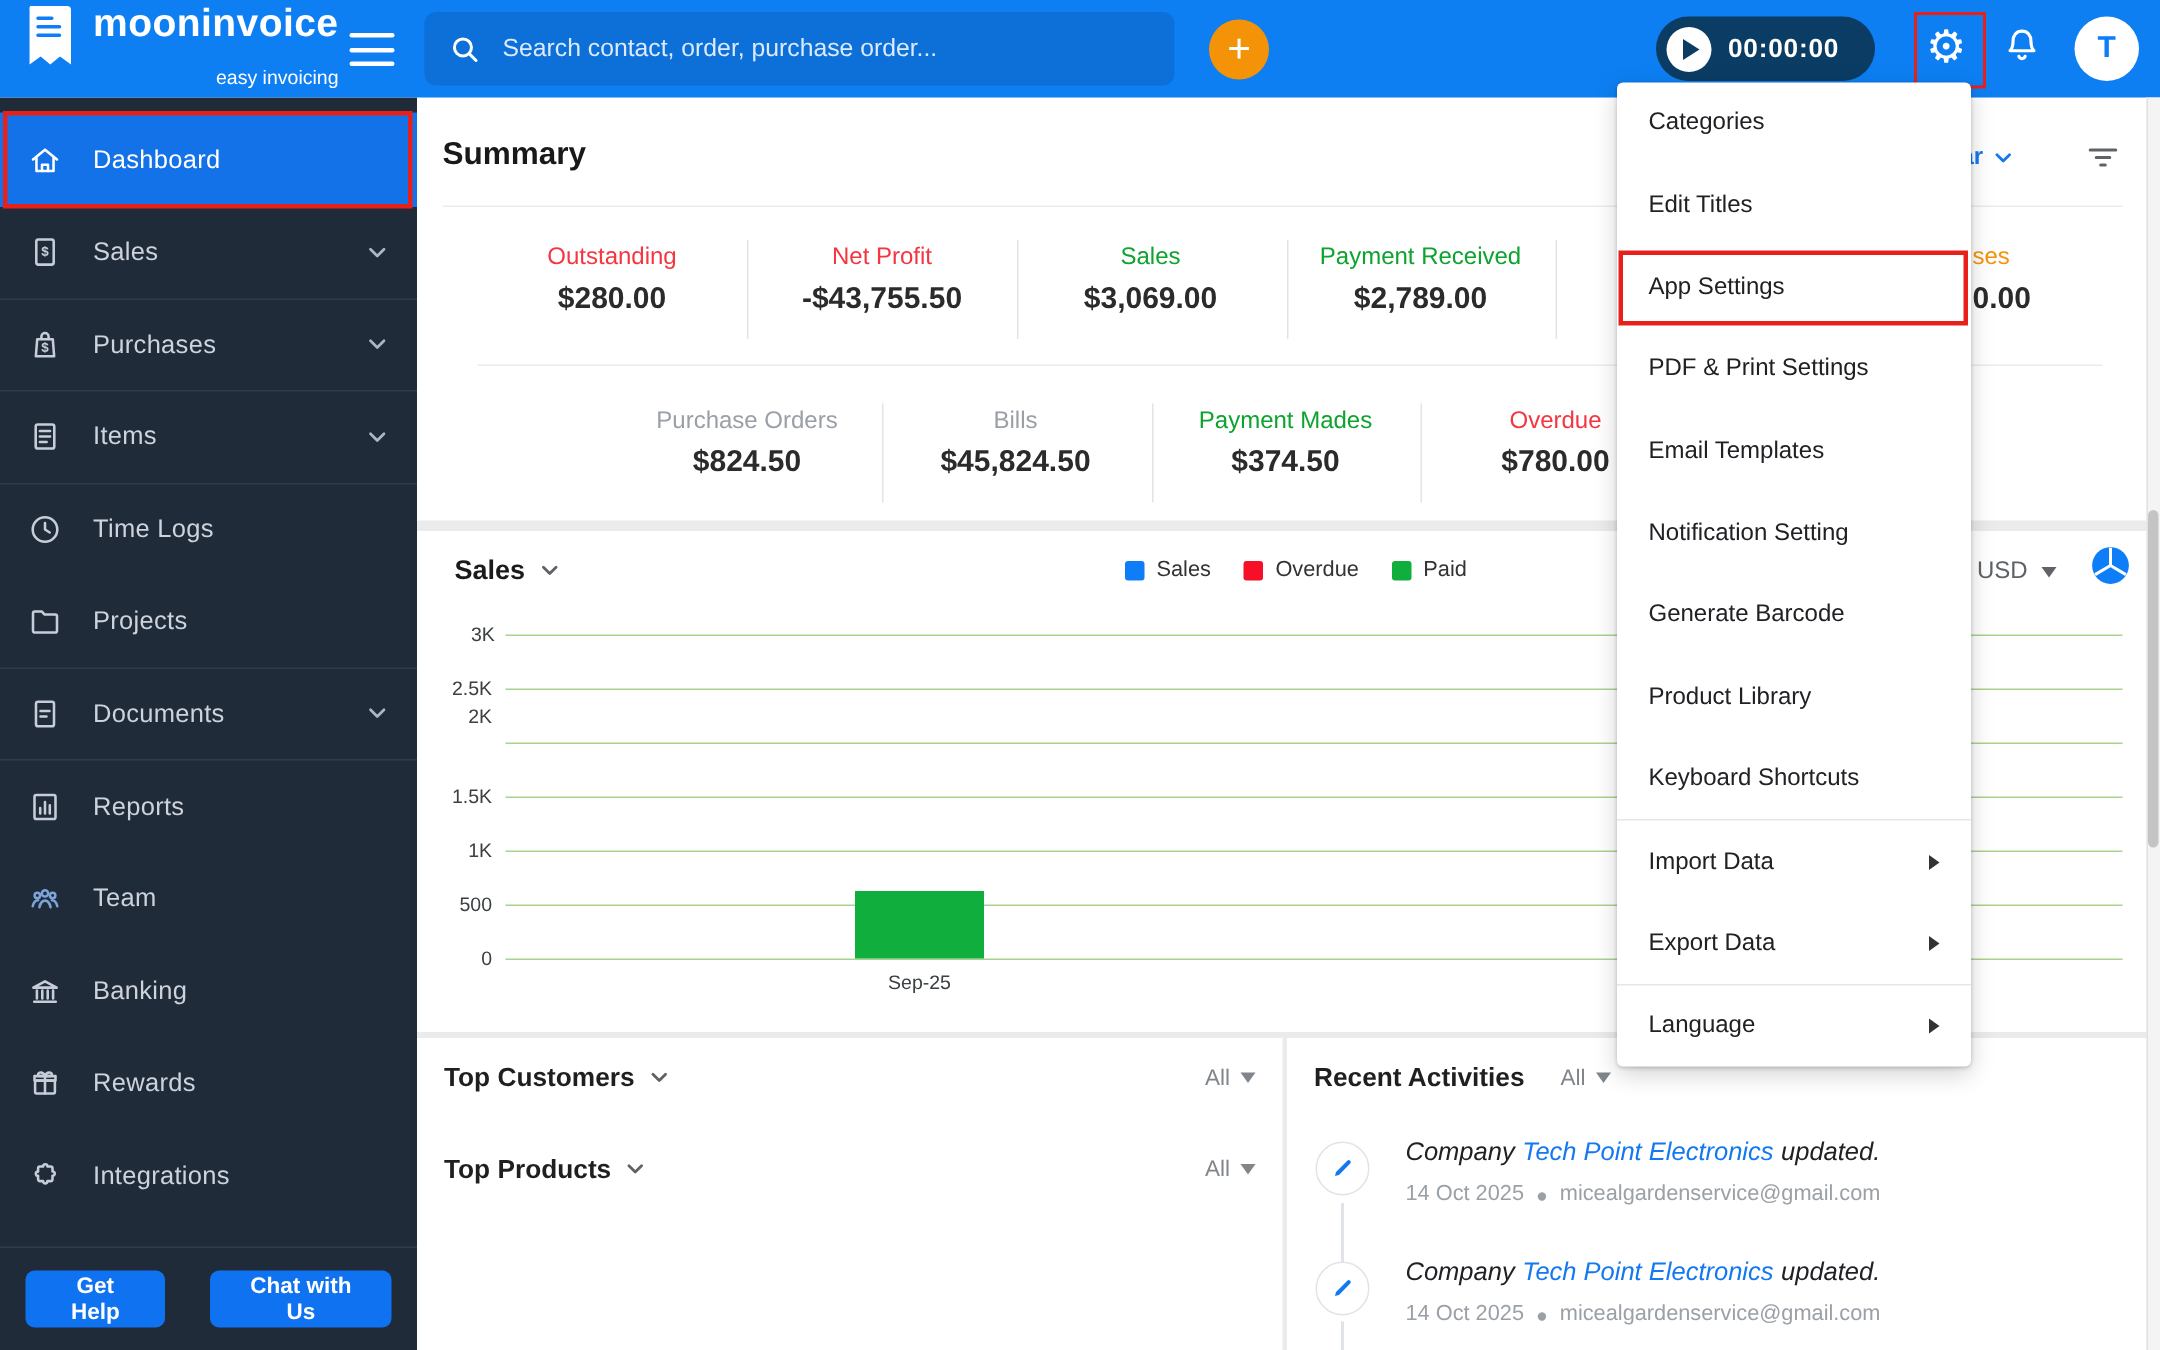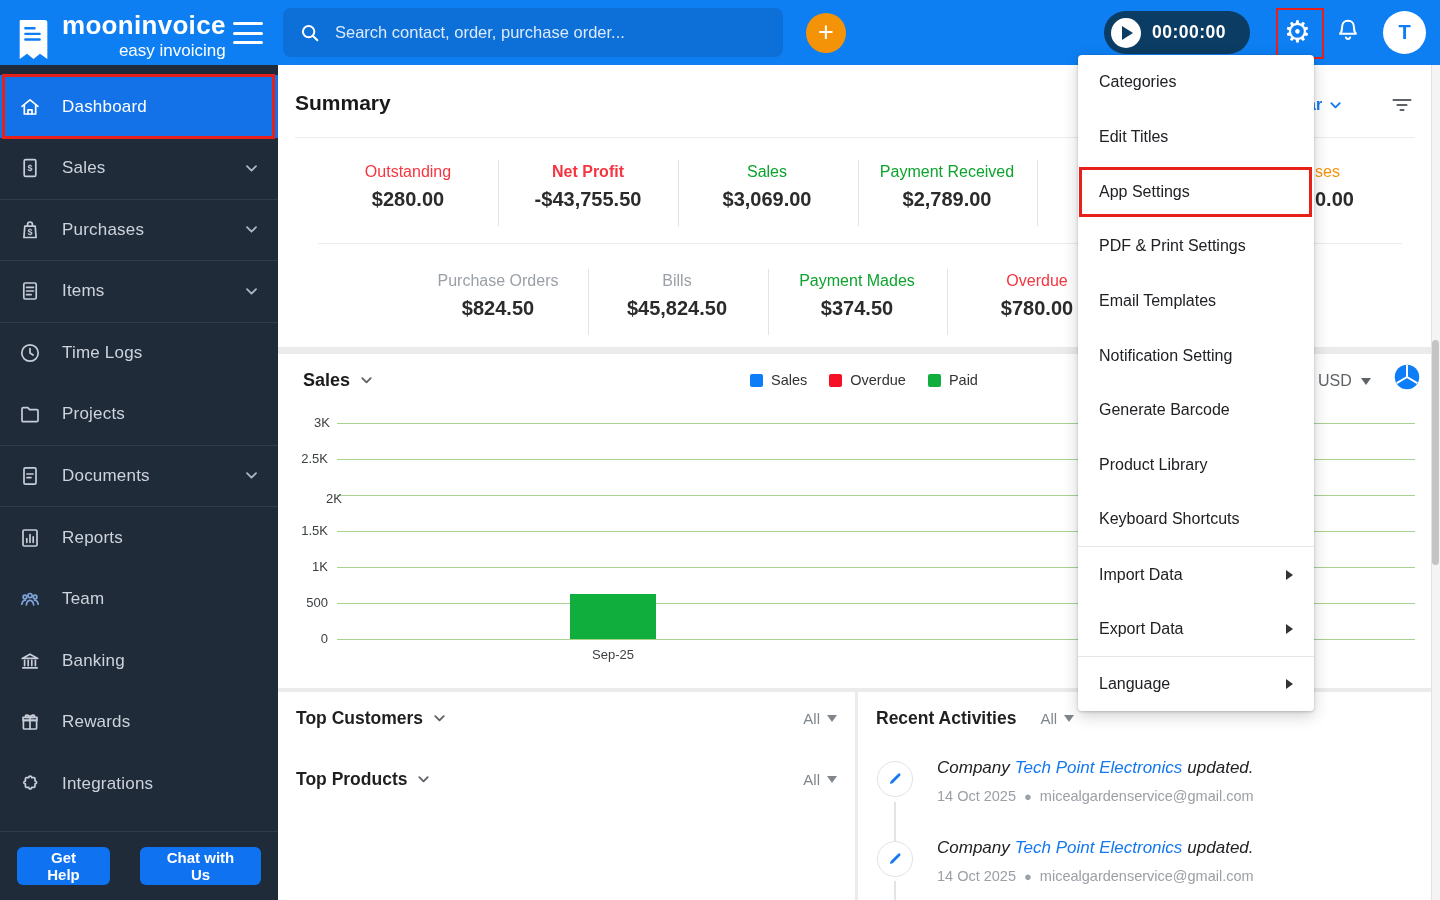--- a/index.html
+++ b/index.html
@@ -2,25 +2,25 @@
 <html style="--red: #e8201a;"><head>
 <meta charset="utf-8">
 <style>
   * { margin:0; padding:0; box-sizing:border-box; }
   html,body { width:1440px; height:900px; overflow:hidden; }
   body { font-family:"Liberation Sans", sans-serif; position:relative; background:#fff; }
   :root { --red:#e8201a; }
 
   
   .topbar { position:absolute; left:0; top:0; width:1440px; height:65px; background:#0d7ff2; z-index:30; }
-  .logo { position:absolute; left:12px; top:12px; display:flex; align-items:flex-end; gap:9px; }
+  .logo { position:absolute; left:12px; top:2px; display:flex; align-items:flex-start; gap:9px; }
   .logo svg { width:41px; height:43px; }
   .brand-text { display:flex; flex-direction:column; align-items:flex-end; color:#fff; }
   .brand-name { font-size:26px; font-weight:bold; letter-spacing:.3px; line-height:26px; }
-  .brand-tag { font-size:17px; margin-top:3px; }
+  .brand-tag { font-size:13px; margin-top:16px; }
   .hamburger { position:absolute; left:233px; top:22px; width:30px; height:22px; display:flex; flex-direction:column; justify-content:space-between; cursor:pointer; }
   .hamburger span { display:block; height:3px; background:#fff; border-radius:2px; }
   .search-pill { position:absolute; left:283px; top:8px; width:500px; height:49px; background:#0d6fd8; border-radius:8px; display:flex; align-items:center; padding:0 16px; }
   .search-pill svg { width:22px; height:22px; margin-right:14px; flex:none; }
   .search-input { background:transparent; border:none; outline:none; color:#fef9c3; font-size:16.5px; width:100%; font-family:inherit; }
   .search-input::placeholder { color:#e8f1ff; opacity:.95; }
   .plus-btn { position:absolute; left:806px; top:13px; width:40px; height:40px; border-radius:50%; background:#f59308; color:#fff; font-size:27px; display:flex; align-items:center; justify-content:center; cursor:pointer; line-height:1; padding-bottom:2px; }
   .timer-pill { position:absolute; left:1104px; top:11px; height:43px; min-width:146px; background:#0b3c63; border-radius:22px; display:flex; align-items:center; padding:0 16px 0 7px; gap:11px; cursor:pointer; }
   .play-circle { width:30px; height:30px; background:#fff; border-radius:50%; position:relative; flex:none; }
   .play-circle::after { content:""; position:absolute; left:11px; top:8px; border-left:11px solid #0b3c63; border-top:7px solid transparent; border-bottom:7px solid transparent; }
@@ -332,21 +332,21 @@
     </div>
     <div class="hdr-divider"></div>
     <div class="stats-row" id="row1">
 
         <div class="stat" style="left: 130px;">
           <div class="stat-label" style="color: rgb(245, 53, 63);">Outstanding</div>
           <div class="stat-value">$280.00</div>
         </div>
 
         <div class="stat" style="left: 310px;">
-          <div class="stat-label" style="color: rgb(245, 53, 63); font-weight: bold;">Net Profit</div>
+          <div class="stat-label" style="color: rgb(245, 53, 63);">Net Profit</div>
           <div class="stat-value">-$43,755.50</div>
         </div>
 
         <div class="stat" style="left: 489px;">
           <div class="stat-label" style="color: rgb(13, 163, 46);">Sales</div>
           <div class="stat-value">$3,069.00</div>
         </div>
 
         <div class="stat" style="left: 669px;">
           <div class="stat-label" style="color: rgb(13, 163, 46);">Payment Received</div>
@@ -427,21 +427,21 @@
     <div class="plot">
         <div class="gridline" style="top: 285px;"></div>
         <div class="ytick" style="top: 277px;">0</div>
         <div class="gridline" style="top: 249px;"></div>
         <div class="ytick" style="top: 241px;">500</div>
         <div class="gridline" style="top: 213px;"></div>
         <div class="ytick" style="top: 205px;">1K</div>
         <div class="gridline" style="top: 177px;"></div>
         <div class="ytick" style="top: 169px;">1.5K</div>
         <div class="gridline" style="top: 141px;"></div>
-        <div class="ytick" style="top: 137px; margin-left: 14px;">2K</div>
+        <div class="ytick" style="top: 116px;">2K</div>
         <div class="gridline" style="top: 105px;"></div>
         <div class="ytick" style="top: 97px;">2.5K</div>
         <div class="gridline" style="top: 69px;"></div>
         <div class="ytick" style="top: 61px; padding-left: 36px;">3K</div>
         <div class="bar" style="left: 292px; top: 240.36px; height: 44.64px; background: rgb(15, 174, 61);"></div>
         <div class="xtick" style="left: 275px; top: 293px;">Sep-25</div>
       </div>
   </div>
 
   <div class="card" id="tc-card">

